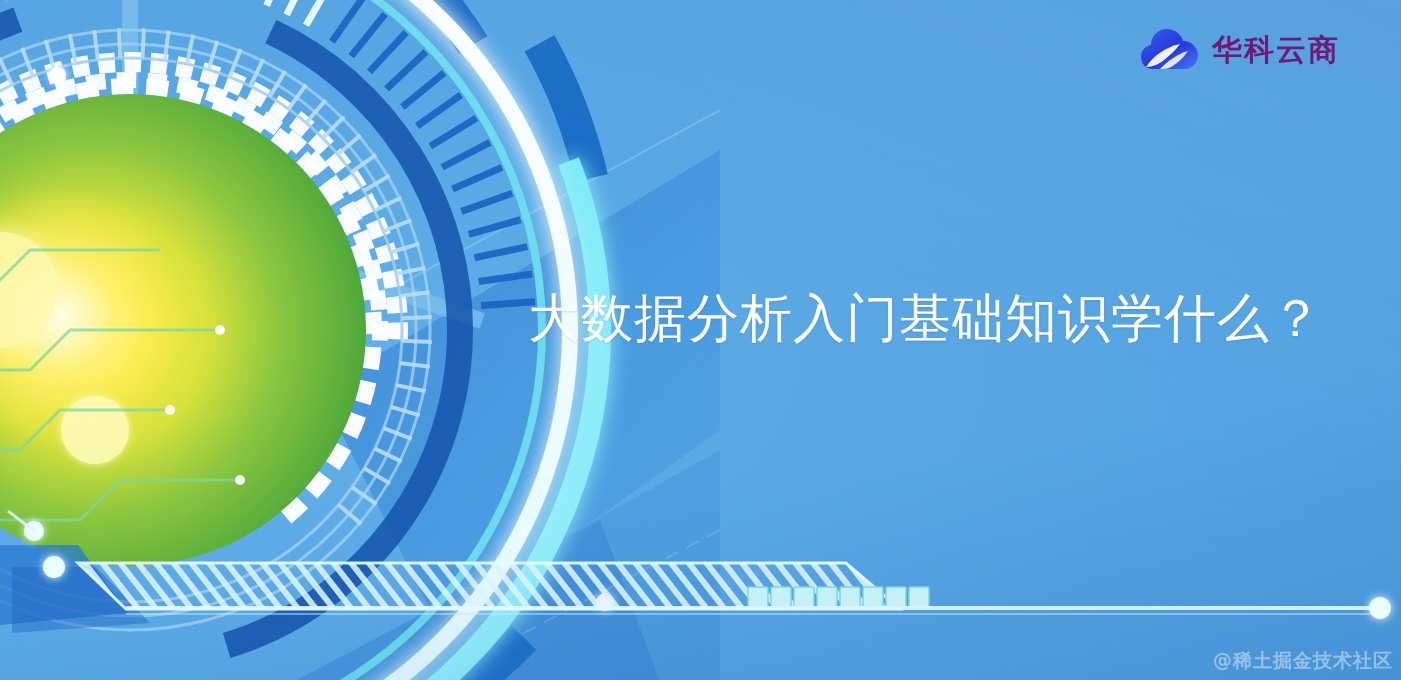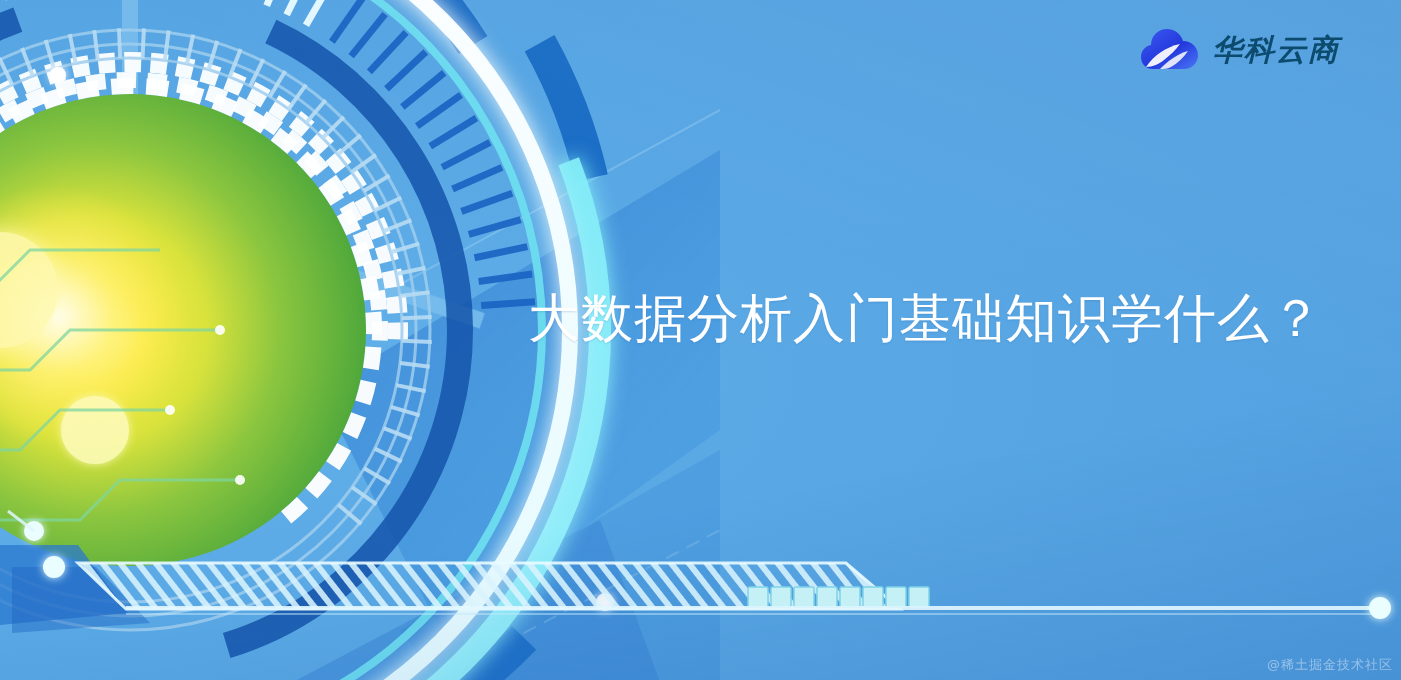--- a/index.html
+++ b/index.html
@@ -49,25 +49,24 @@
     top: 24px;
     display: flex;
     align-items: center;
     gap: 12px;
   }
   #logo-mark { width: 60px; height: 52px; display: block; }
   #logo-text {
     font-size: 30px;
     font-weight: bold;
     letter-spacing: 2px;
-    color: #0c4a6e;
+    color: #701a75;
     line-height: 1;
     white-space: nowrap;
     font-family: "DejaVu Sans", "Liberation Sans", sans-serif;
-    font-style: italic;
   }
 
   
   #headline {
     position: absolute;
     left: 528px;
     top: 292px;
     font-size: 52px;
     font-weight: normal;
     color: #ffffff;
@@ -86,25 +85,26 @@
     width: 1401px;
     height: 130px;
   }
   #bottom-deco svg { display: block; width: 100%; height: 100%; }
 
   
   #watermark {
     position: absolute;
     right: 8px;
     bottom: 6px;
-    font-size: 13px;
+    font-size: 19px;
     color: rgba(255,255,255,0.42);
     letter-spacing: 1px;
     white-space: nowrap;
     font-family: "DejaVu Sans", "Liberation Sans", sans-serif;
+    font-weight: bold;
   }
 </style>
 </head>
 <body>
 
 <div id="banner">
 
   <div class="bg-base"></div>
 
   <div id="hero-graphic">

